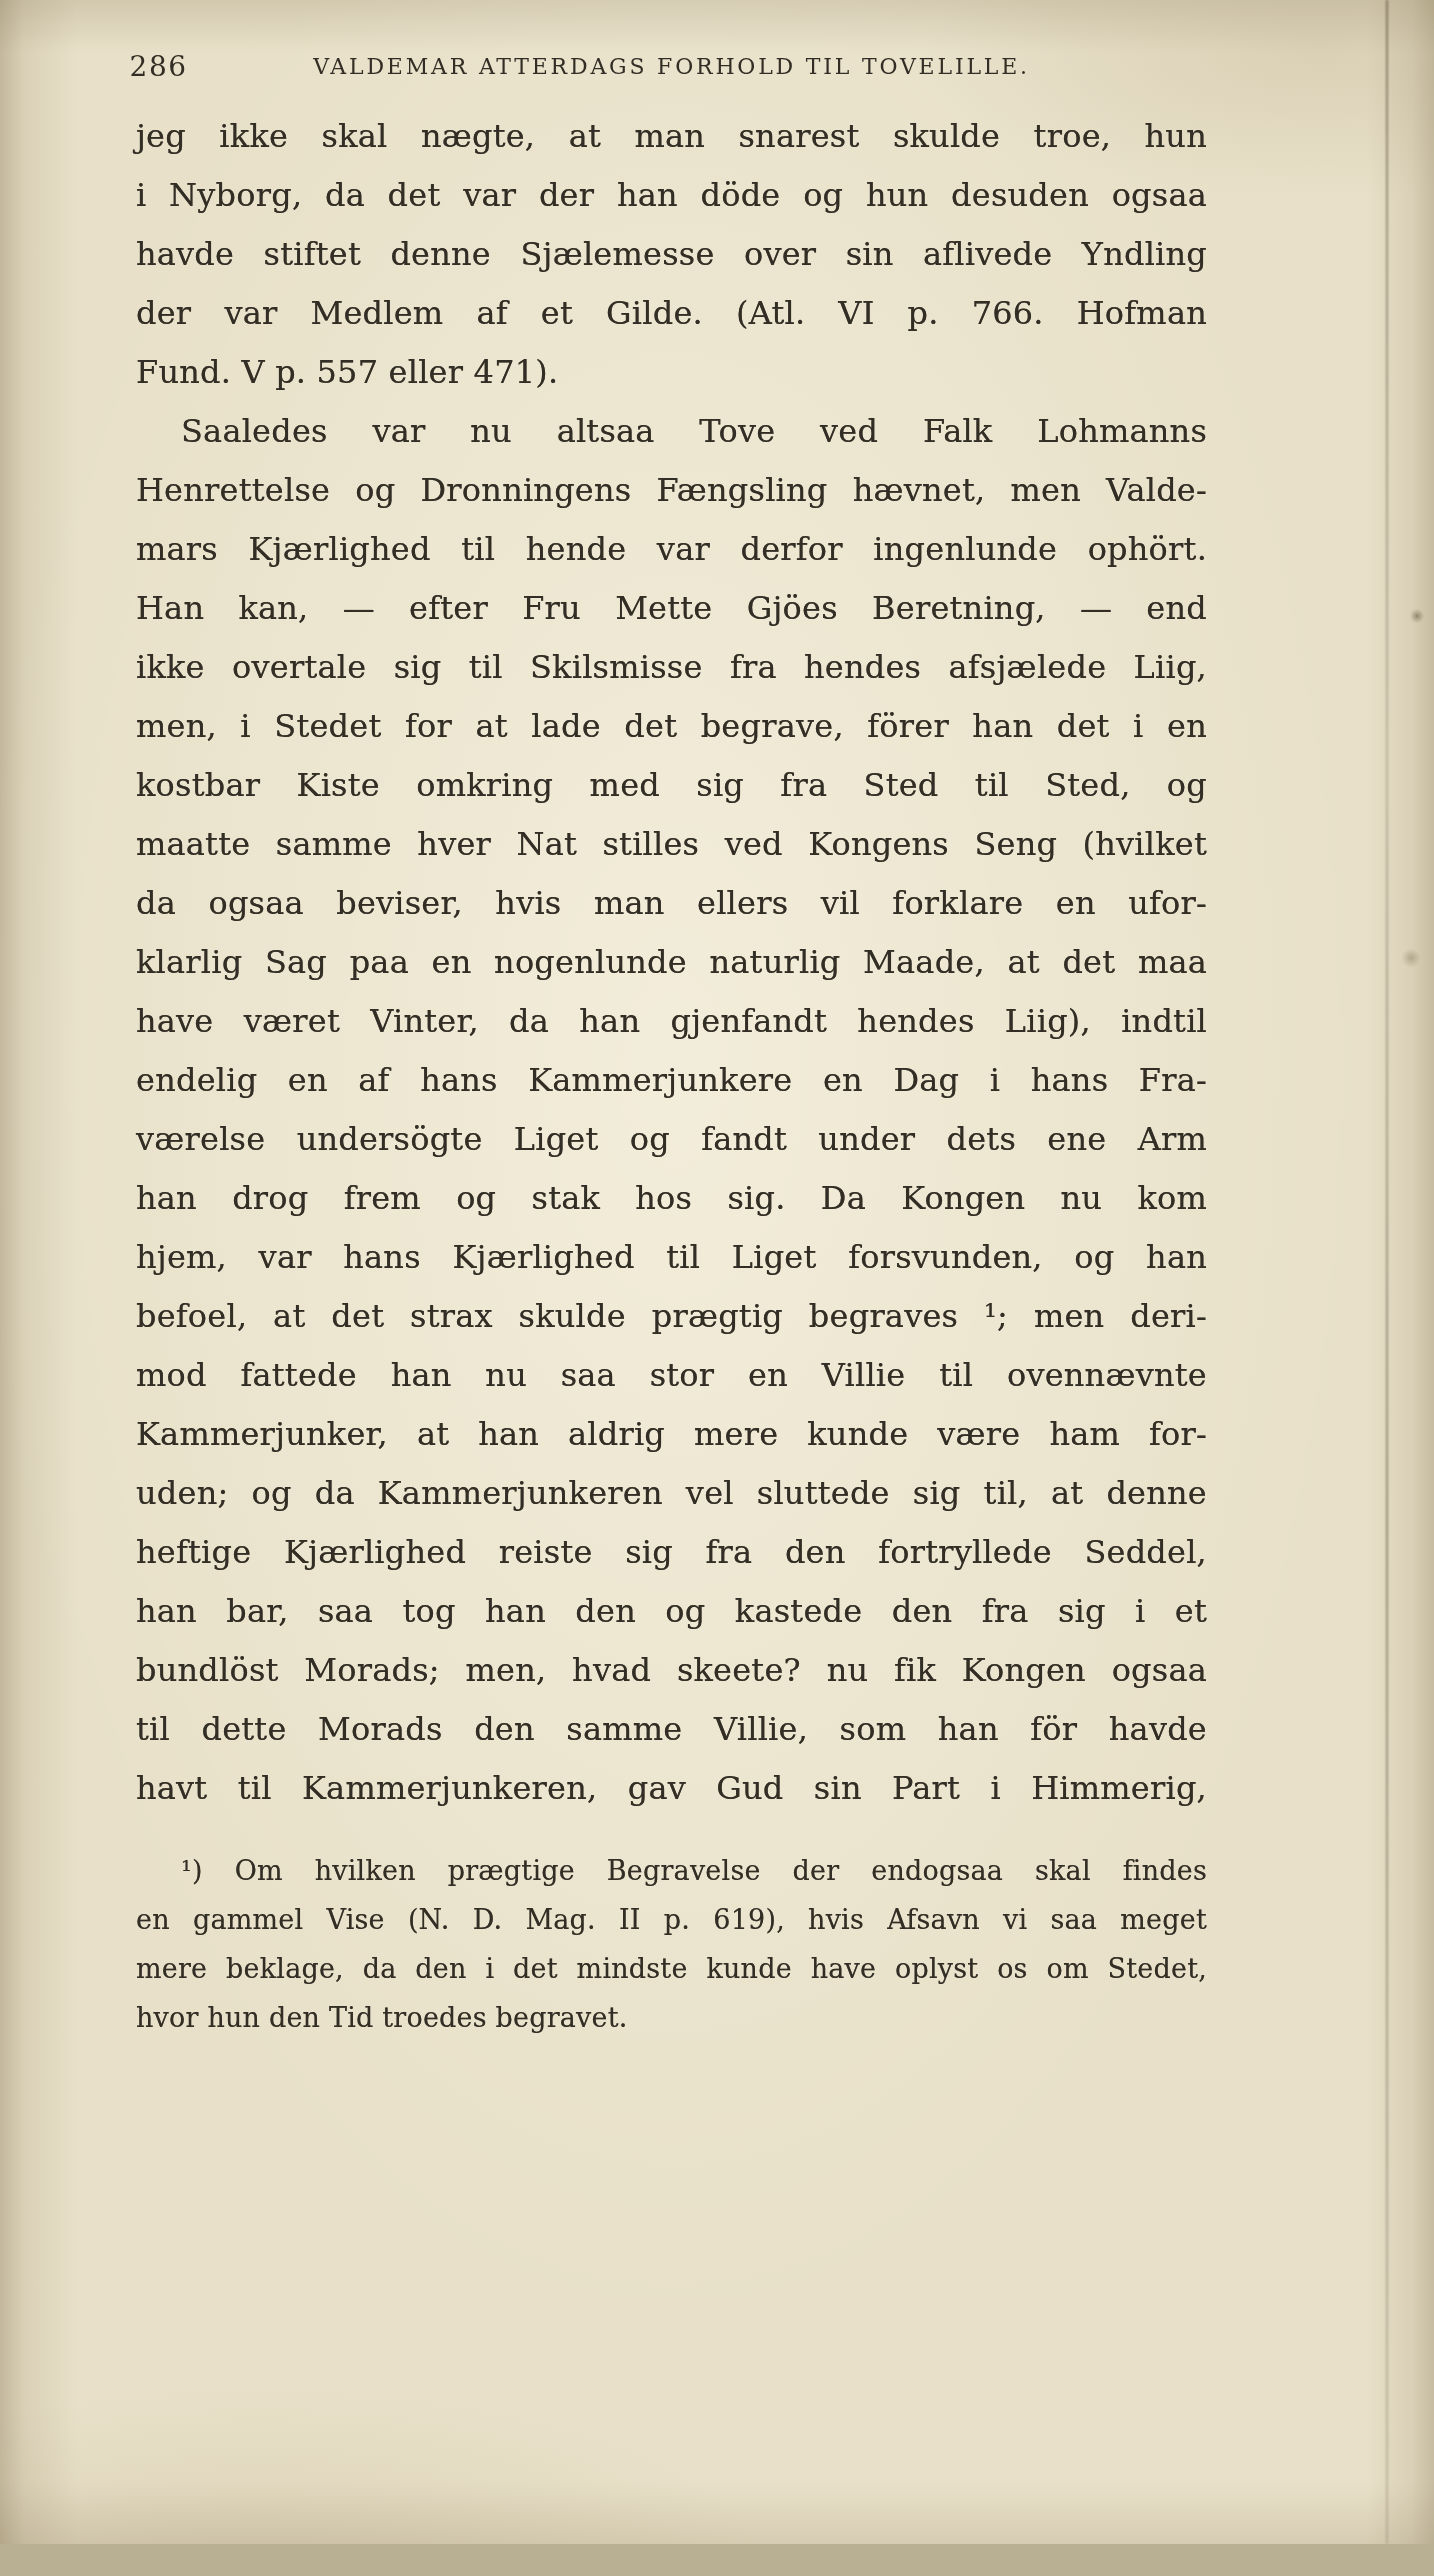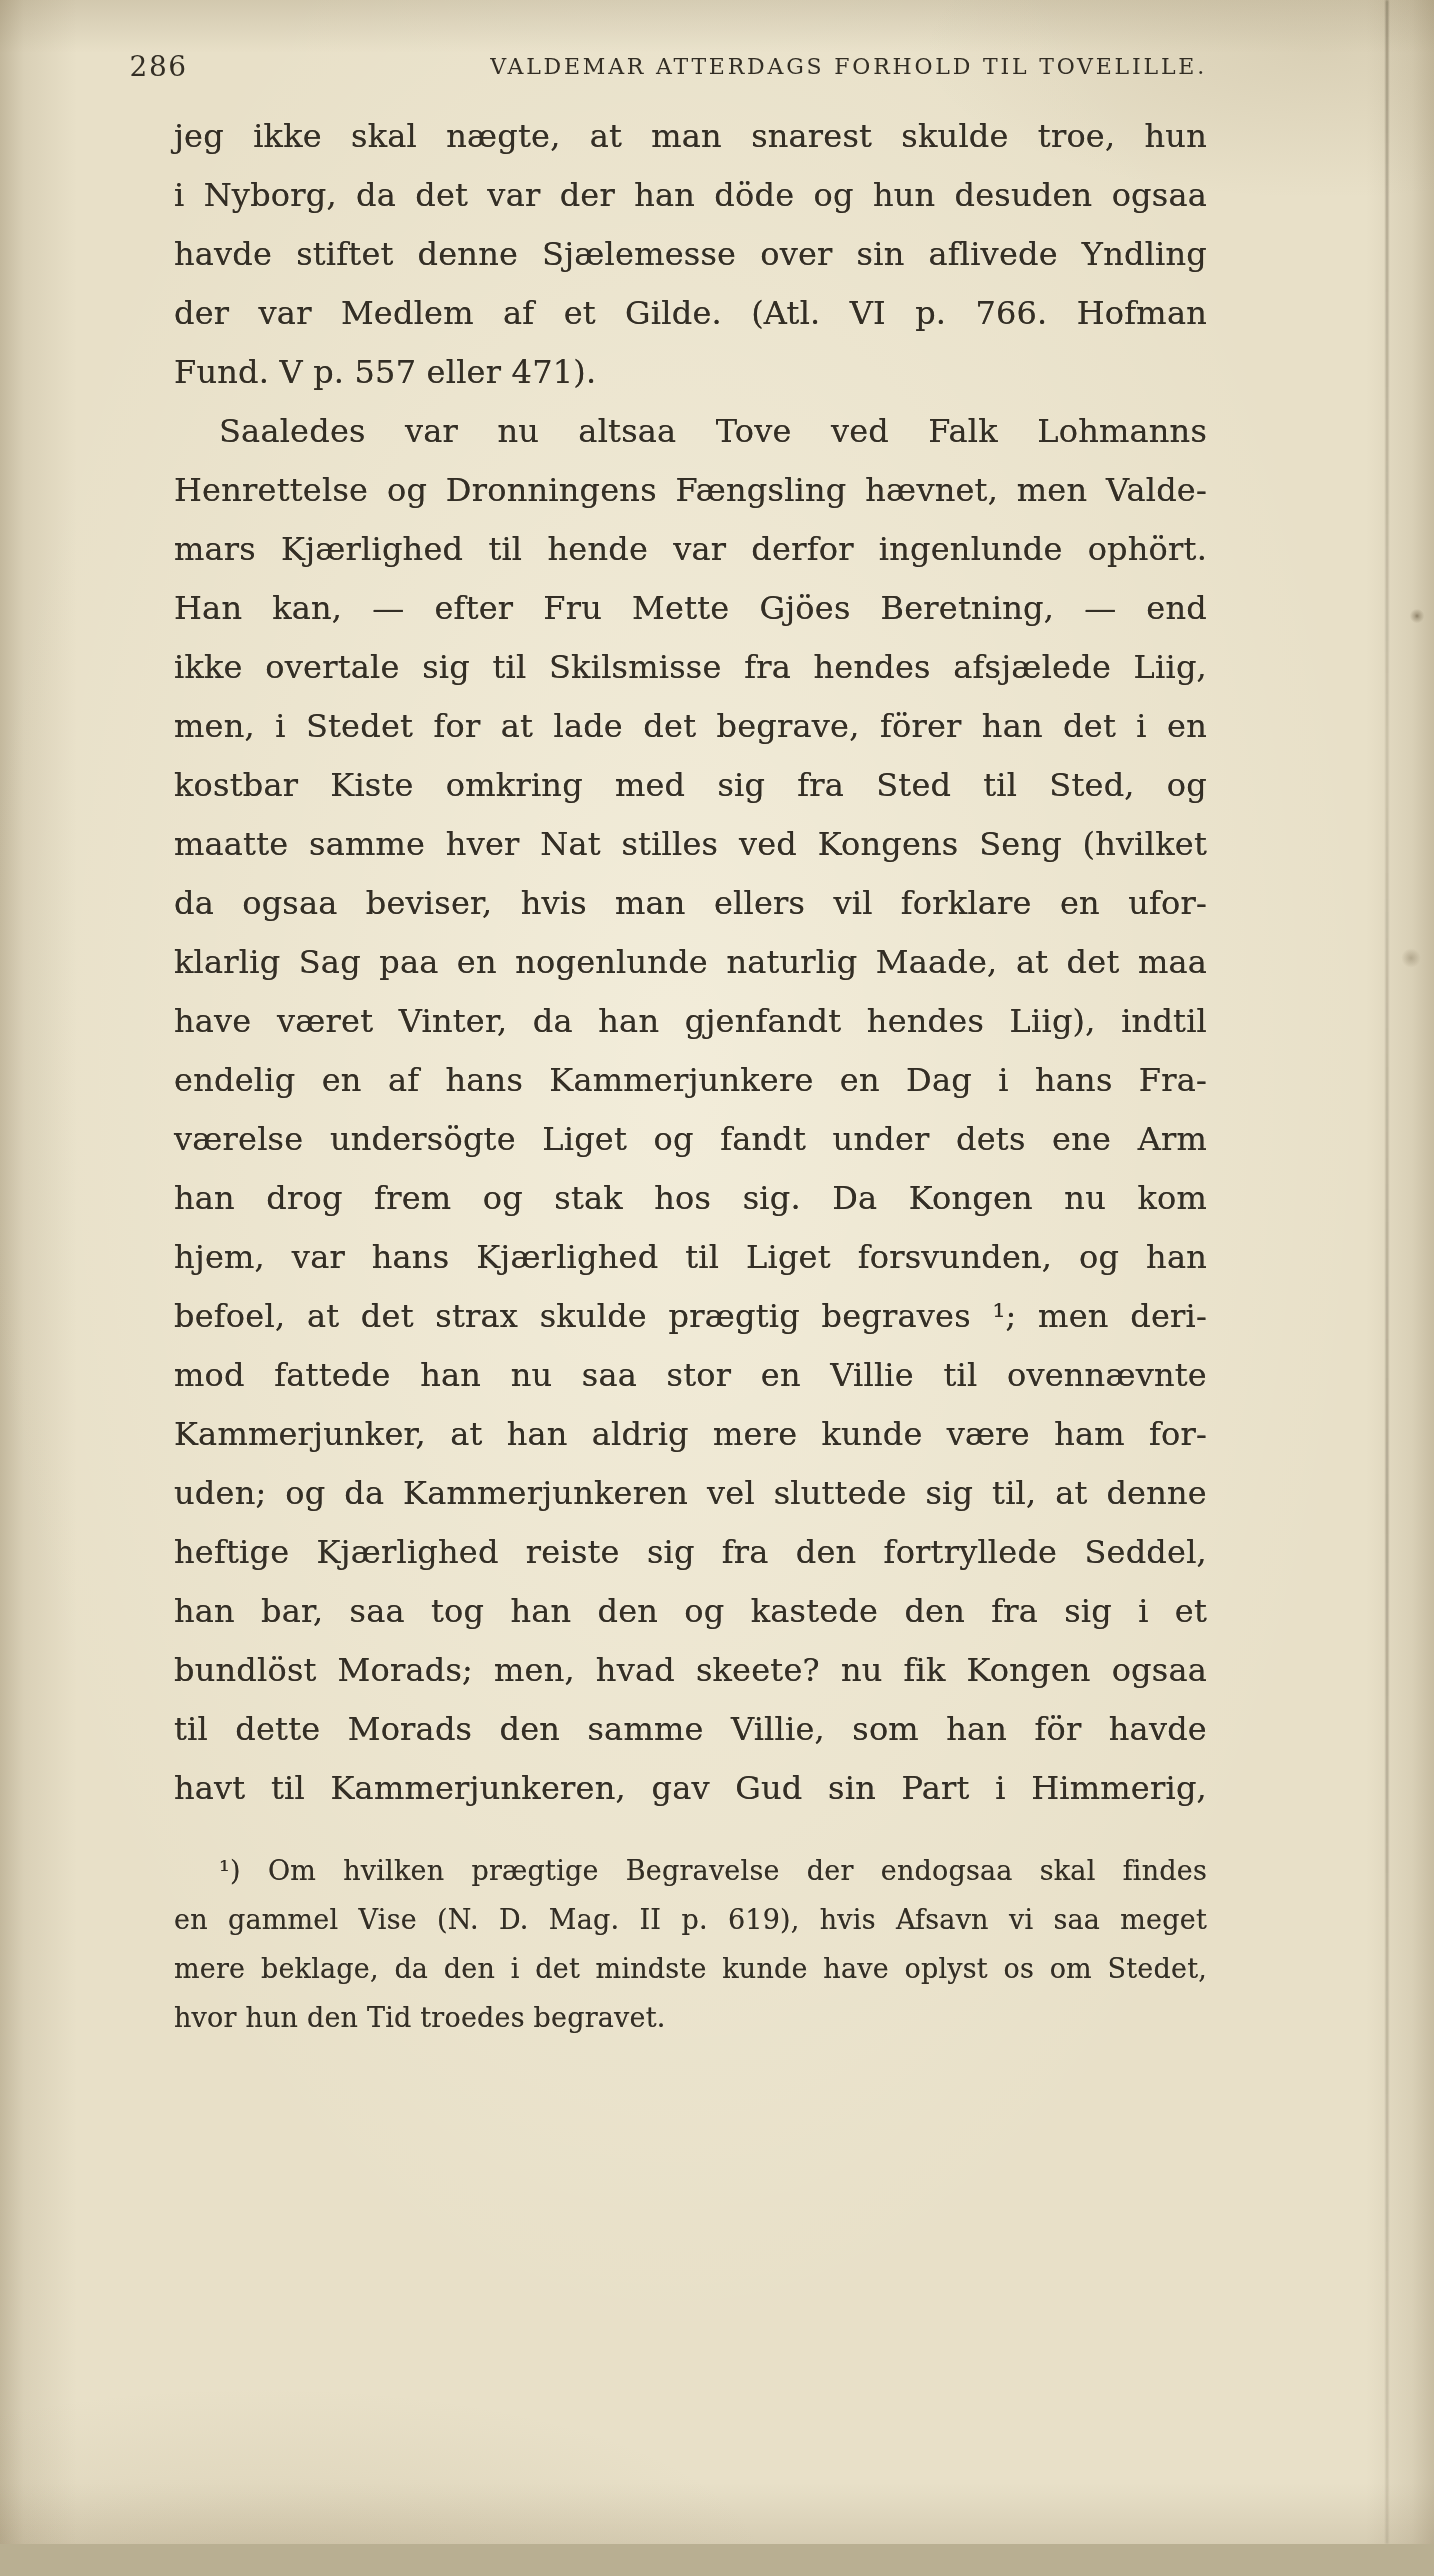--- a/index.html
+++ b/index.html
@@ -38,28 +38,28 @@
   .content {
     position: absolute; left: 136px; top: 50px; width: 1071px;
   }
   .running-head { position: relative; height: 36px; margin-bottom: 21px; }
   .page-number {
     position: absolute; left: -6.5px; top: 0;
     font-size: 28px; letter-spacing: 1.6px;
   }
   .running-title {
     position: absolute; left: 0; right: 0; top: 4px;
-    text-align: right; white-space: nowrap;
+    text-align: center; white-space: nowrap;
     font-size: 22px; letter-spacing: 2.8px;
   }
   .body-text {
     font-size: 32px; line-height: 59px; letter-spacing: 0.2px;
     text-shadow: 0 0 0.5px rgba(46,42,34,0.65);
   }
-  .line { text-align: justify; text-align-last: justify; margin-left: 38px; }
+  .line { text-align: justify; text-align-last: justify; }
   .line.flush { text-align-last: left; }
   .line.indent { text-indent: 45px; }
   .footnote {
     margin-top: 28px;
     font-size: 27px; line-height: 49px; letter-spacing: 0.2px;
     text-shadow: 0 0 0.4px rgba(46,42,34,0.55);
   }
 </style>
 </head>
 <body>

